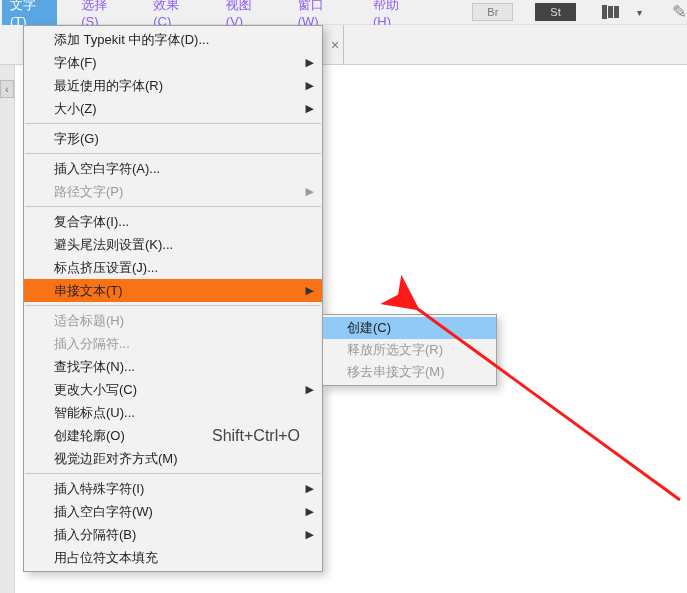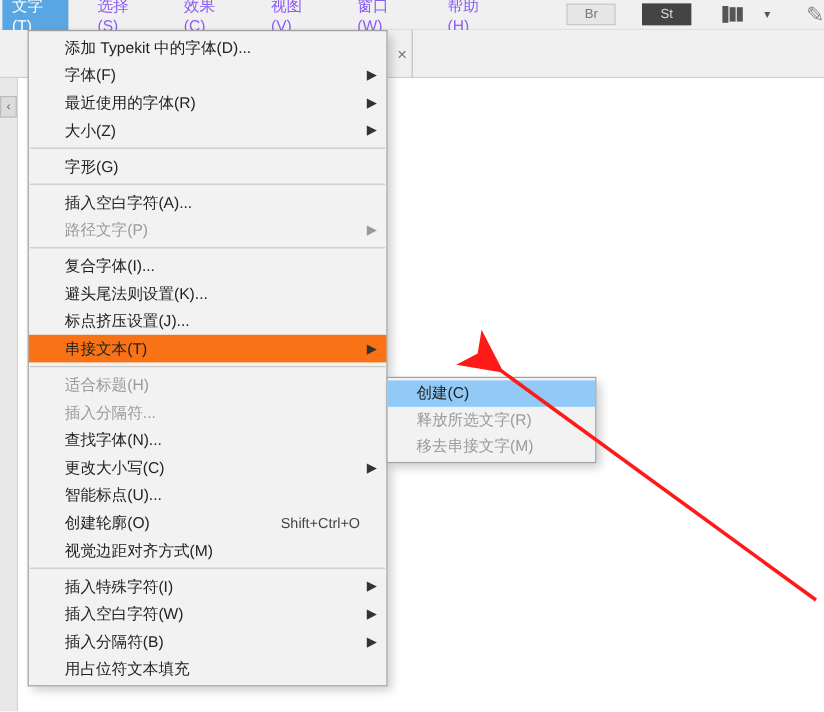--- a/index.html
+++ b/index.html
@@ -59,21 +59,21 @@
     padding: 2px 0;
   }
   .dropdown .row {
     display:flex; align-items:center; height:23px;
     padding: 0 22px 0 30px; cursor:default; color:#222;
     position:relative;
   }
   .dropdown .row.disabled { color:#9a9a9a; }
   .dropdown .row.highlight { background:#f97316; }
   .dropdown .row .label { flex:1; }
-  .dropdown .row .shortcut { color:#444; font-size:12px; }
+  .dropdown .row .shortcut { color:#444; font-size:16px; }
   .dropdown .row .sub { position:absolute; right:8px; font-size:11px; color:#333; }
   .dropdown .row.disabled .sub { color:#9a9a9a; }
   .dropdown .sep { height:1px; background:#c8c8c8; margin:3px 1px; }
 
   
   .submenu {
     position:absolute; left:322px; top:290px;
     width:175px; background:#f2f2f2; border:1px solid #a0a0a0;
     box-shadow: 4px 4px 8px rgba(0,0,0,.2);
     padding: 2px 0;

